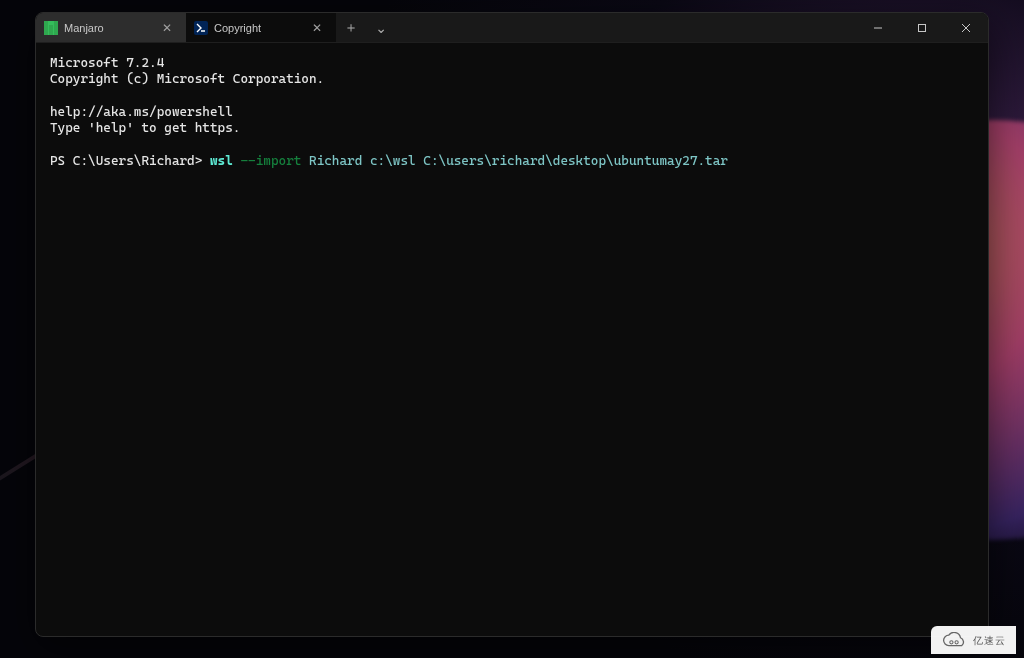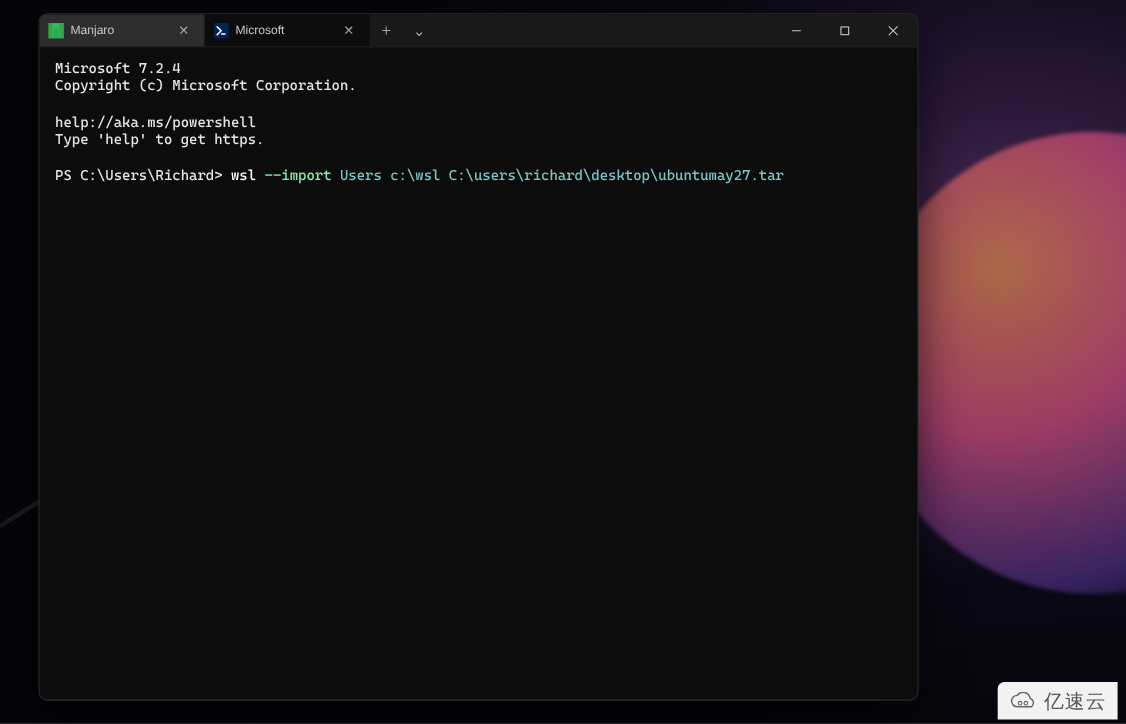--- a/index.html
+++ b/index.html
@@ -9,21 +9,21 @@
       position:relative;
     }
     .bg-arc {
       position:absolute; right:-180px; top:120px; width:420px; height:420px;
       border-radius:50%;
       background: radial-gradient(circle at 30% 30%, #ff9a3c 0%, #ff5c8a 35%, #5b3a9e 70%, transparent 85%);
       filter: blur(2px); opacity:.55;
     }
     .bg-line { position:absolute; left:-40px; top:420px; width:260px; height:4px; background:linear-gradient(90deg,rgba(255,255,255,.06),rgba(255,120,180,.35)); transform:rotate(-32deg); }
     .terminal-window {
-      position:absolute; left:35px; top:12px; width:800px; height:625px;
+      position:absolute; left:35px; top:12px; width:954px; height:625px;
       background:#0c0c0c; border:1px solid #2b2b2b; border-radius:8px;
       overflow:hidden; box-shadow:0 12px 40px rgba(0,0,0,.6);
       display:flex; flex-direction:column;
     }
     .titlebar {
       height:30px; background:#191919; display:flex; align-items:stretch;
       border-bottom:1px solid #1f1f1f;
     }
     .tabs { display:flex; align-items:stretch; flex:1; }
     .tab {
@@ -43,29 +43,29 @@
     .win-btn {
       width:44px; display:flex; align-items:center; justify-content:center;
       color:#c7c7c7; font-size:10px; cursor:pointer;
     }
     .terminal-body {
       flex:1; padding:12px 14px;
       font-family:"Cascadia Mono","Consolas",monospace;
       font-size:13px; line-height:1.25; color:#e6e6e6;
       white-space:pre; overflow:hidden;
     }
-    .kw-wsl { color:#ffffff; }
-    .kw-flag { color:#86efac; }
+    .kw-wsl { color:#5eead4;font-weight:bold; }
+    .kw-flag { color:#15803d; }
     .kw-arg { color:#7ec6c6; }
     .watermark {
       position:absolute; right:8px; bottom:4px;
       display:flex; align-items:center; gap:6px;
       background:rgba(255,255,255,.95); color:#555;
       border-radius:6px 0 0 0; padding:6px 10px 4px 10px;
-      font-size:18px; letter-spacing:1px;justify-content:center;
+      font-size:10px; letter-spacing:1px;justify-content:center;
     }
     .wm-icon { width:26px; height:18px; }
   </style>
 </head>
 <body>
 
 <div class="bg-arc"></div>
 <div class="bg-line"></div>
 
 <div class="terminal-window">
@@ -86,21 +86,21 @@
       </div>
 
       <div class="tab active">
         <span class="tab-icon">
           <svg viewBox="0 0 14 14" width="14" height="14">
               <rect width="14" height="14" rx="2" fill="#012456"></rect>
               <path d="M3 3 L7 7 L3 11" stroke="#fff" stroke-width="1.4" fill="none"></path>
               <path d="M7 10 H11" stroke="#fff" stroke-width="1.4"></path>
             </svg>
         </span>
-        <span>Microsoft</span>
+        <span>Copyright</span>
         <span class="tab-close">✕</span>
       </div>
 
       <div class="new-tab">＋</div>
       <div class="tab-dropdown">
         <span>⌄</span>
       </div>
     </div>
 
     <div class="window-controls">
@@ -121,21 +121,21 @@
       </div>
     </div>
   </div>
 
   <div class="terminal-body"><span>Microsoft 7.2.4</span>
 <span>Copyright (c) Microsoft Corporation.</span>
 <span></span>
 <span>help://aka.ms/powershell</span>
 <span>Type 'help' to get https.</span>
 <span></span>
-<span>PS C:\Users\Richard&gt; </span><span class="kw-wsl">wsl</span> <span class="kw-flag">--import</span> <span class="kw-arg">Users c:\wsl C:\users\richard\desktop\ubuntumay27.tar</span></div>
+<span>PS C:\Users\Richard&gt; </span><span class="kw-wsl">wsl</span> <span class="kw-flag">--import</span> <span class="kw-arg">Richard c:\wsl C:\users\richard\desktop\ubuntumay27.tar</span></div>
 </div>
 
 <div class="watermark">
   <svg class="wm-icon" viewBox="0 0 40 26">
     <path d="M12 20 a8 8 0 0 1 0-16 a10 10 0 0 1 18 4 a7 7 0 0 1 2 12 z" fill="none" stroke="#666" stroke-width="2"></path>
     <circle cx="16" cy="15" r="2.5" fill="none" stroke="#666" stroke-width="1.6"></circle>
     <circle cx="24" cy="15" r="2.5" fill="none" stroke="#666" stroke-width="1.6"></circle>
   </svg>
   <span>亿速云</span>
 </div>

